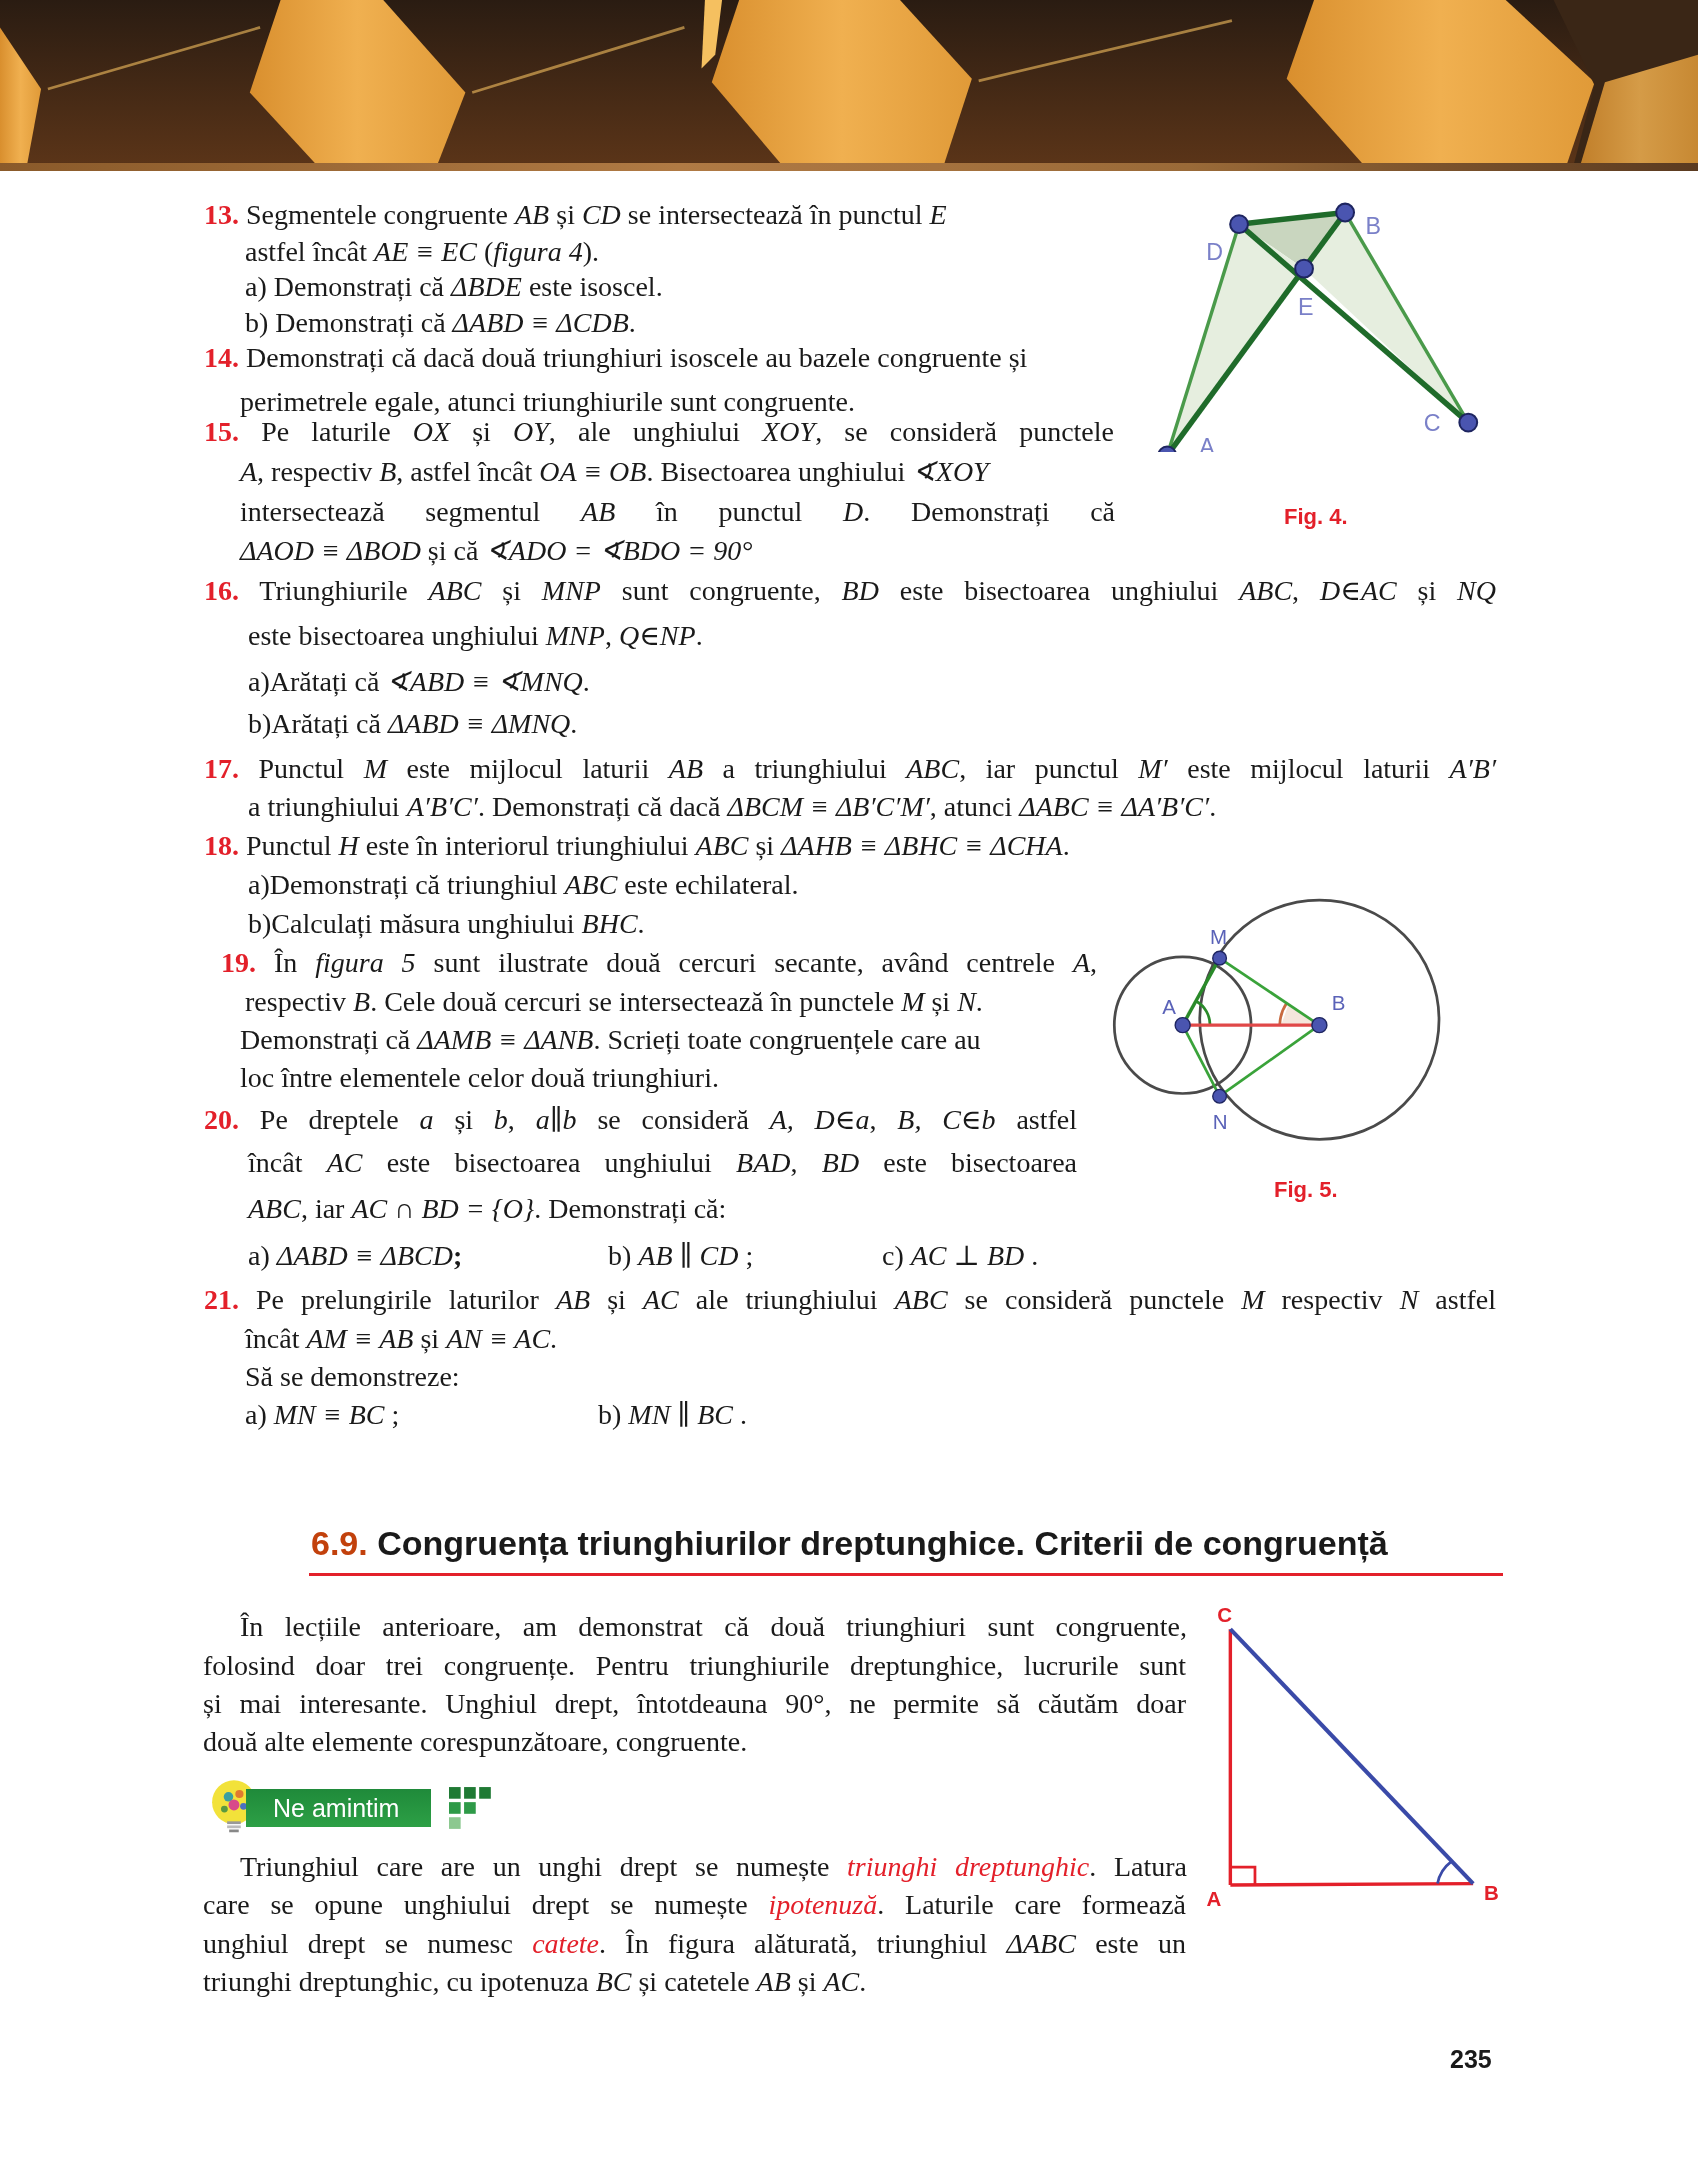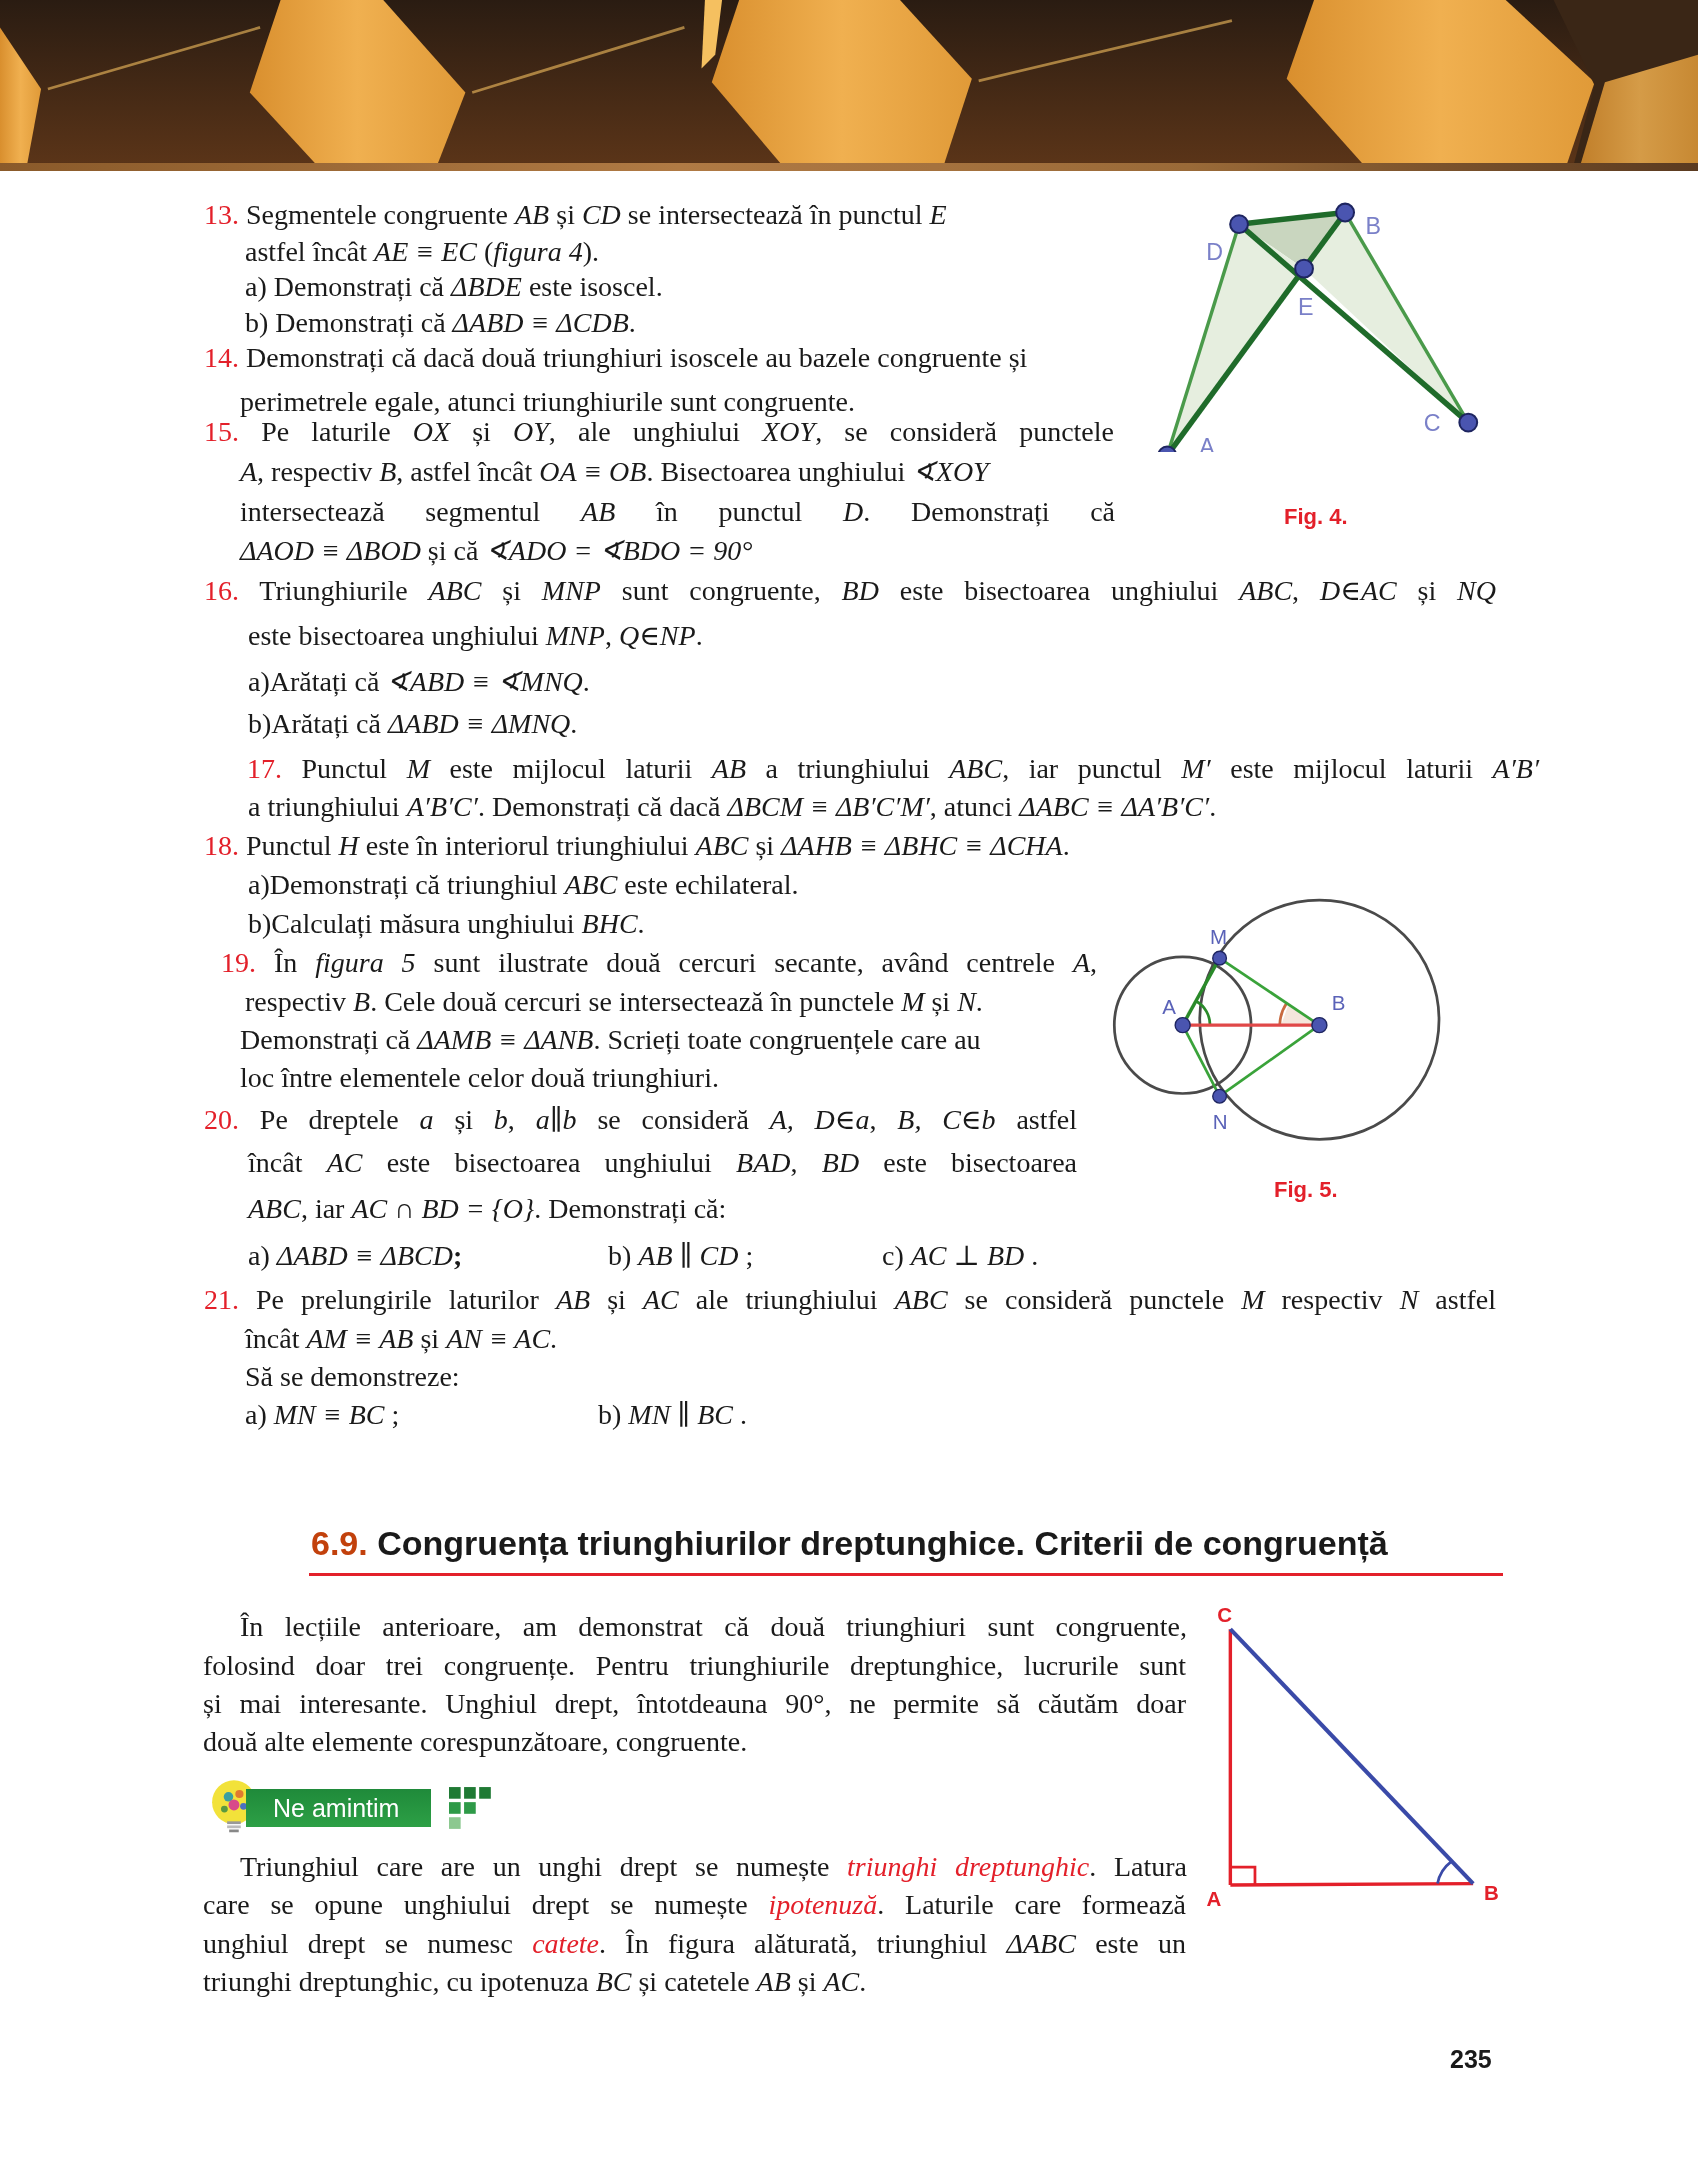--- a/index.html
+++ b/index.html
@@ -5,21 +5,21 @@
   html, body { margin: 0; padding: 0; background: #ffffff; }
   body { width: 1698px; height: 2183px; position: relative; overflow: hidden;
          font-family: "Liberation Serif", "DejaVu Serif", serif; color: #1a1a1a; }
   .banner { position: absolute; left: 0; top: 0; width: 1698px; height: 163px; overflow: hidden;
             background: #2a1a10; }
   .banner svg { display: block; }
   .banner-rule { position: absolute; left: 0; top: 163px; width: 1698px; height: 8.2px;
                  background: linear-gradient(90deg, #8a5a2a, #b07a44 40%, #9a6a38 70%, #5a3a20); }
   .abs { position: absolute; }
   .line { position: absolute; font-size: 28px; line-height: 37px; white-space: nowrap; }
-  .num { color: #e3202a; font-weight: normal; }
+  .num { color: #e3202a; font-weight: bold; }
   i, .it { font-style: italic; }
   .red-it { color: #e3202a; font-style: italic; }
   .just { text-align: justify; text-align-last: justify; }
   .figcap { position: absolute; color: #e3202a; font-family: "Liberation Sans", "DejaVu Sans", sans-serif;
             font-weight: bold; font-size: 22px; }
   .section-title { position: absolute; left: 311px; top: 1521px; width: 1191px;
                    font-family: "Liberation Sans", "DejaVu Sans", sans-serif; font-weight: bold;
                    font-size: 34px; line-height: 44px; white-space: nowrap; color: #1a1a1a; }
   .section-title .secnum { color: #c2410c; }
   .section-rule { position: absolute; left: 309px; top: 1573px; width: 1194px; height: 3.4px; background: #e3202a; }
@@ -127,21 +127,21 @@
 <div class="line" style="left:248px; top:617px;">
   <span>este bisectoarea unghiului </span><i>MNP</i><span>, </span><i>Q∈NP</i><span>.</span>
 </div>
 <div class="line" style="left:248px; top:663px;">
   <span>a)Arătați că </span><i>∢ABD ≡ ∢MNQ</i><span>.</span>
 </div>
 <div class="line" style="left:248px; top:705px;">
   <span>b)Arătați că </span><i>ΔABD ≡ ΔMNQ</i><span>.</span>
 </div>
 
-<div class="line just" style="left:204px; top:750px; width:1292px;margin-left:43px;">
+<div class="line just" style="left:204px; top:750px; width:1292px;">
   <span class="num">17.</span>
   <span>Punctul </span><i>M</i><span> este mijlocul laturii </span><i>AB</i><span> a triunghiului </span><i>ABC</i><span>, iar punctul </span><i>M′</i><span> este mijlocul laturii </span><i>A′B′</i>
 </div>
 <div class="line" style="left:248px; top:788px;">
   <span>a triunghiului </span><i>A′B′C′</i><span>. Demonstrați că dacă </span><i>ΔBCM ≡ ΔB′C′M′</i><span>, atunci </span><i>ΔABC ≡ ΔA′B′C′</i><span>.</span>
 </div>
 
 <div class="line" style="left:204px; top:827px;">
   <span class="num">18.</span>
   <span>Punctul </span><i>H</i><span> este în interiorul triunghiului </span><i>ABC</i><span> și </span><i>ΔAHB ≡ ΔBHC ≡ ΔCHA</i><span>.</span>

